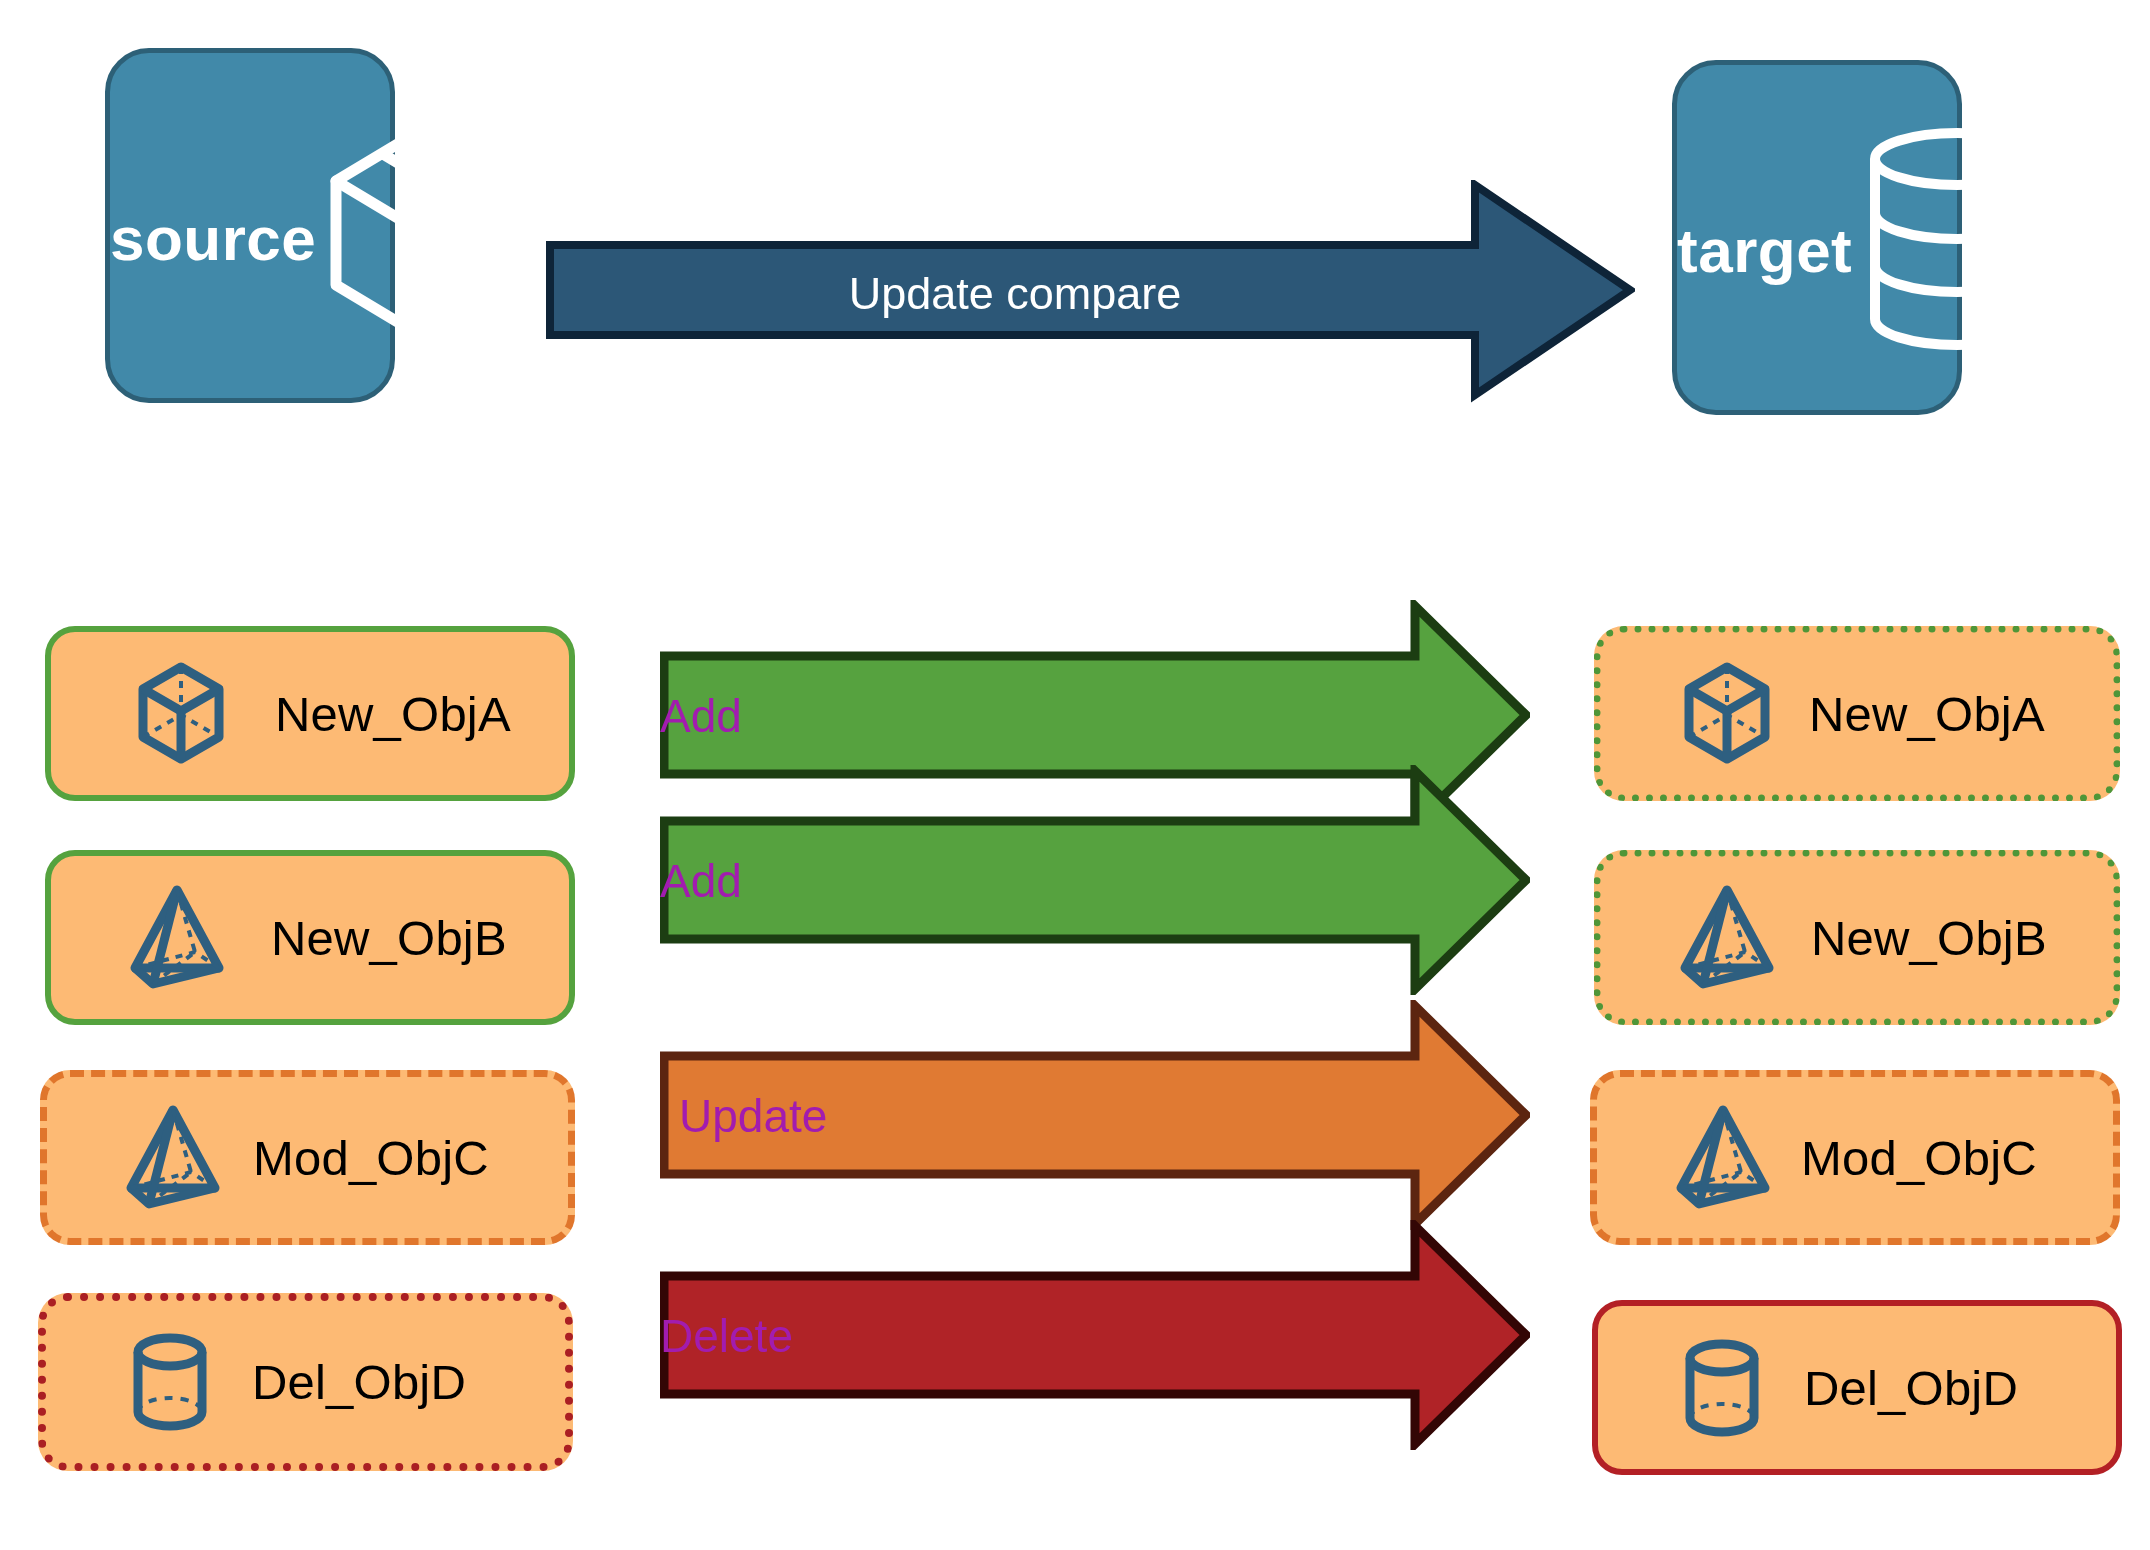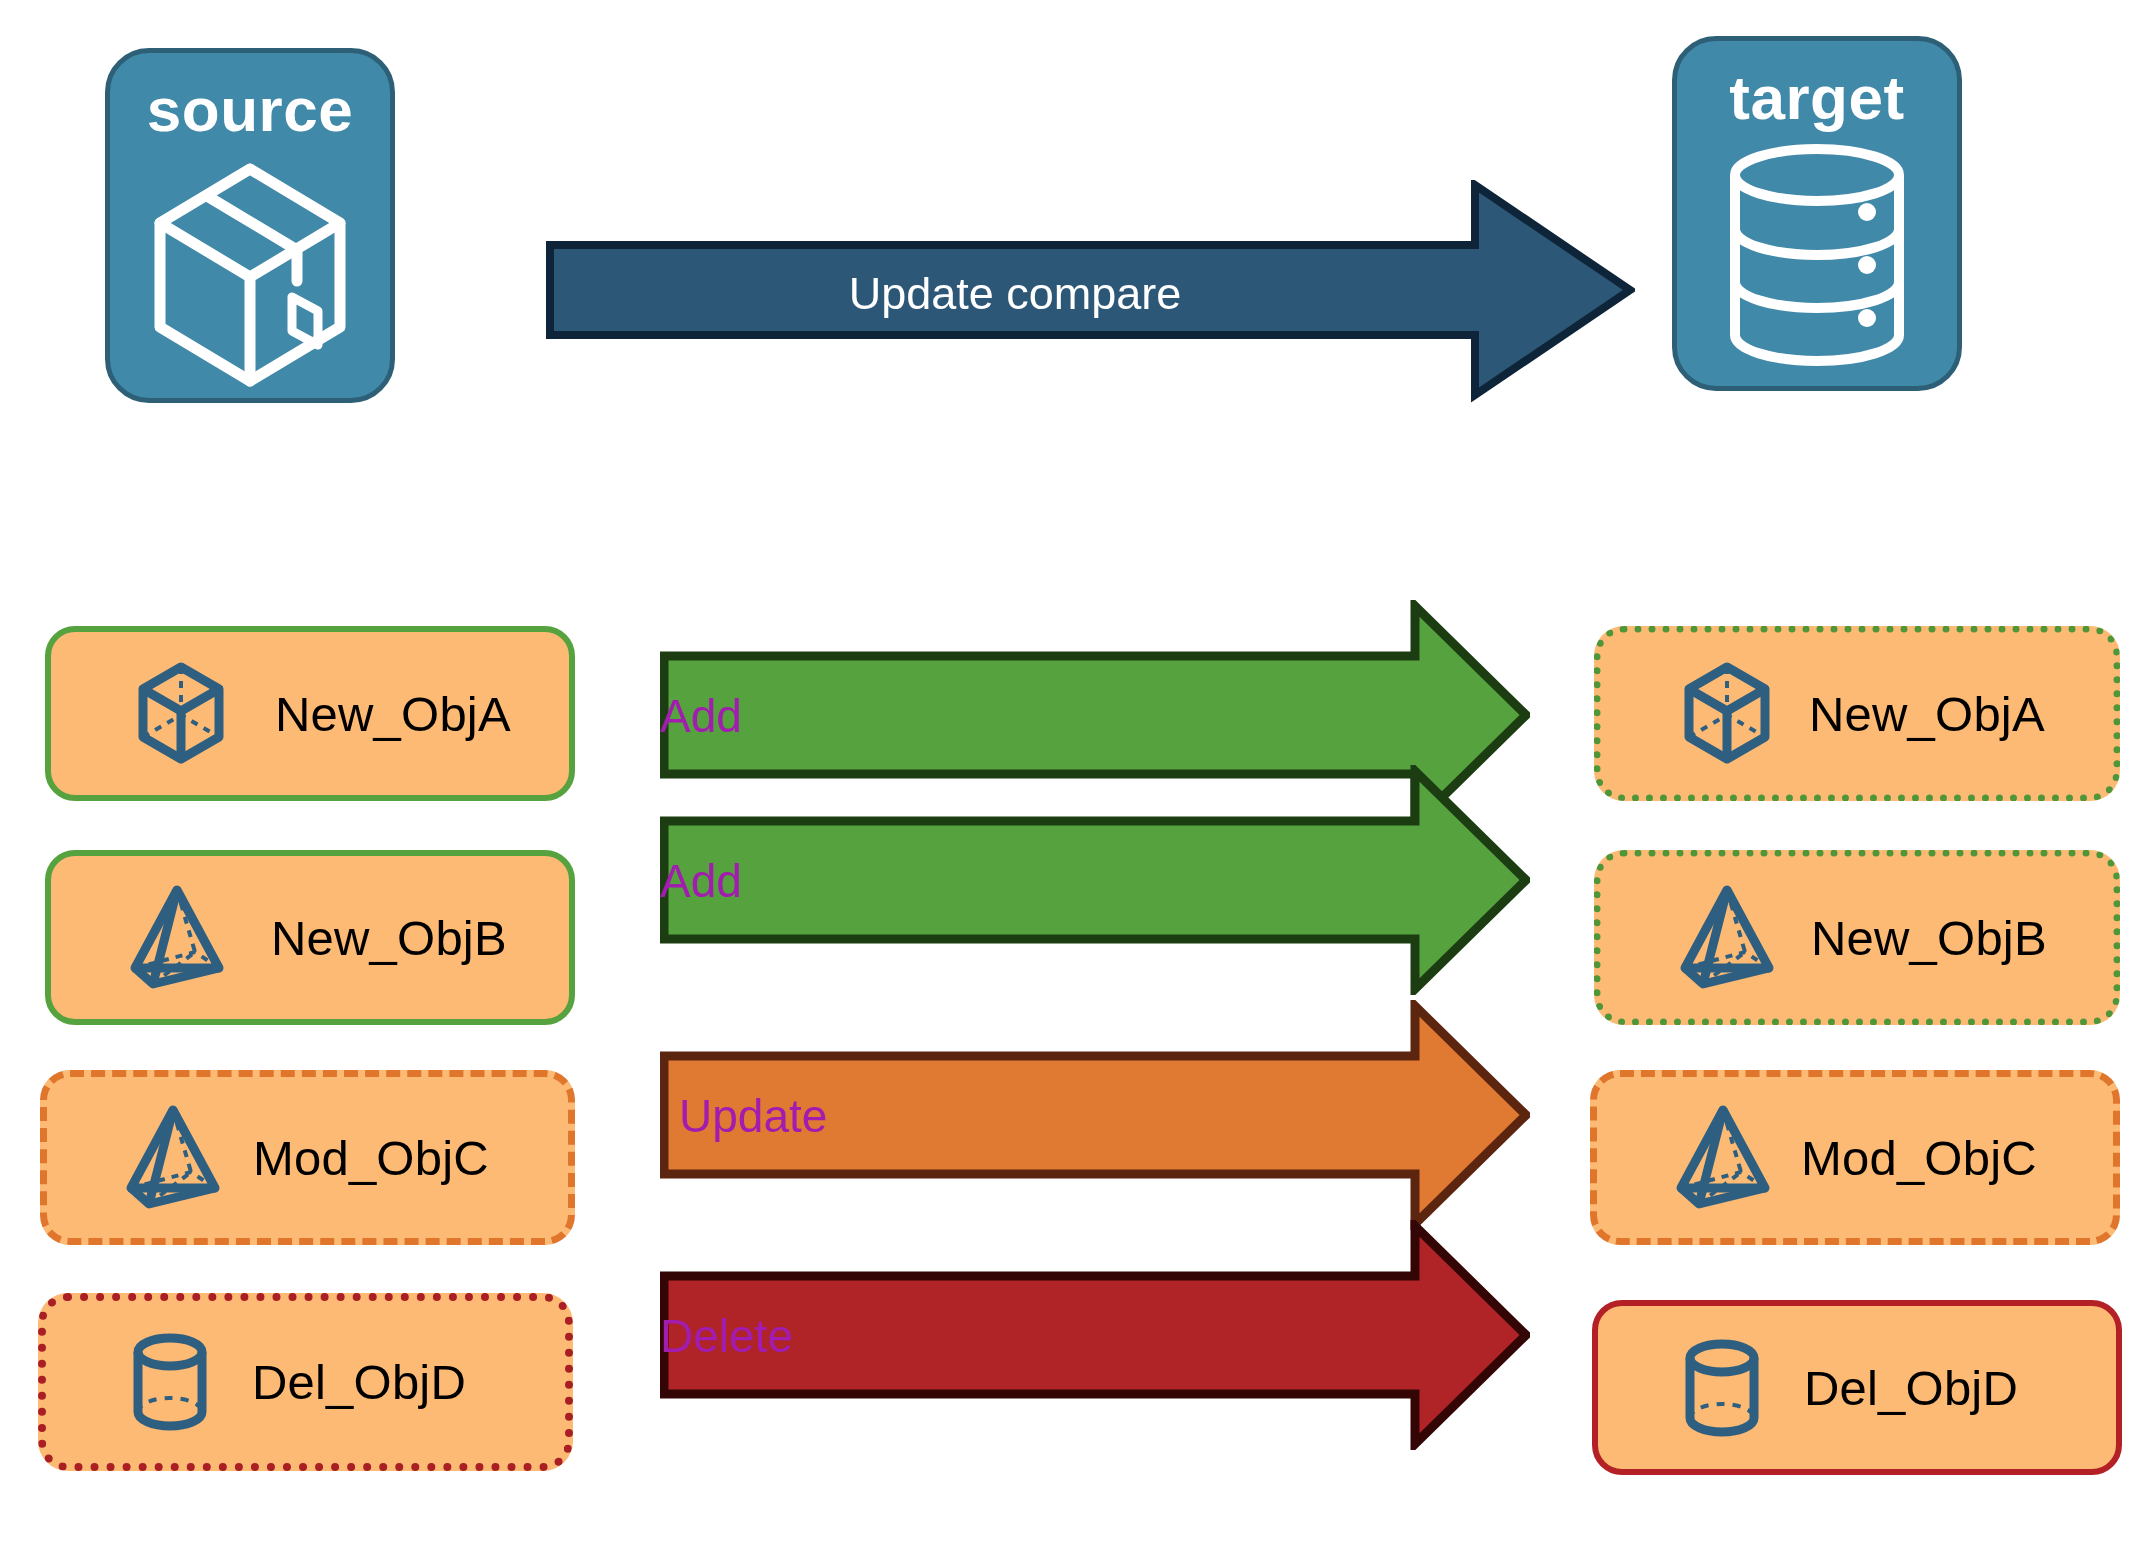--- a/index.html
+++ b/index.html
@@ -19,21 +19,21 @@
   }
 
   
   .endpoint {
     position: absolute;
     background: #4189a9;
     border: 5px solid #2d6077;
     border-radius: 44px;
     box-sizing: border-box;
     display: flex;
-    flex-direction: column;
+    flex-direction: row;
     align-items: center;
   }
   .endpoint-title {
     color: #ffffff;
     font-size: 62px;
     font-weight: bold;
     letter-spacing: .5px;
     margin-top: 26px;
     line-height: 1;
   }
@@ -109,21 +109,21 @@
           <polyline points="110,18 20,72 20,176 110,230 200,176 200,72 110,18"></polyline>
           <polyline points="20,72 110,126 200,72"></polyline>
           <line x1="110" y1="126" x2="110" y2="230"></line>
           <polyline points="67,45 157,99 157,130"></polyline>
         </g>
         <polygon points="152,146 178,160 178,194 152,180" fill="none" stroke="#ffffff" stroke-width="9" stroke-linejoin="round"></polygon>
       </svg>
     </div>
   </div>
 
-  <div class="endpoint" style="left:1672px; top:36px; width:290px; height:355px;">
+  <div class="endpoint" style="left:1672px; top:60px; width:290px; height:355px;">
     <div class="endpoint-title">target</div>
     <div class="endpoint-icon">
       <svg width="210" height="235" viewBox="0 0 210 235">
         <g fill="none" stroke="#ffffff" stroke-width="10">
           <ellipse cx="105" cy="36" rx="82" ry="26"></ellipse>
           <path d="M23,36 L23,196"></path>
           <path d="M187,36 L187,196"></path>
           <path d="M23,196 a82,26 0 0 0 164,0"></path>
           <path d="M23,90 a82,26 0 0 0 164,0"></path>
           <path d="M23,143 a82,26 0 0 0 164,0"></path>

